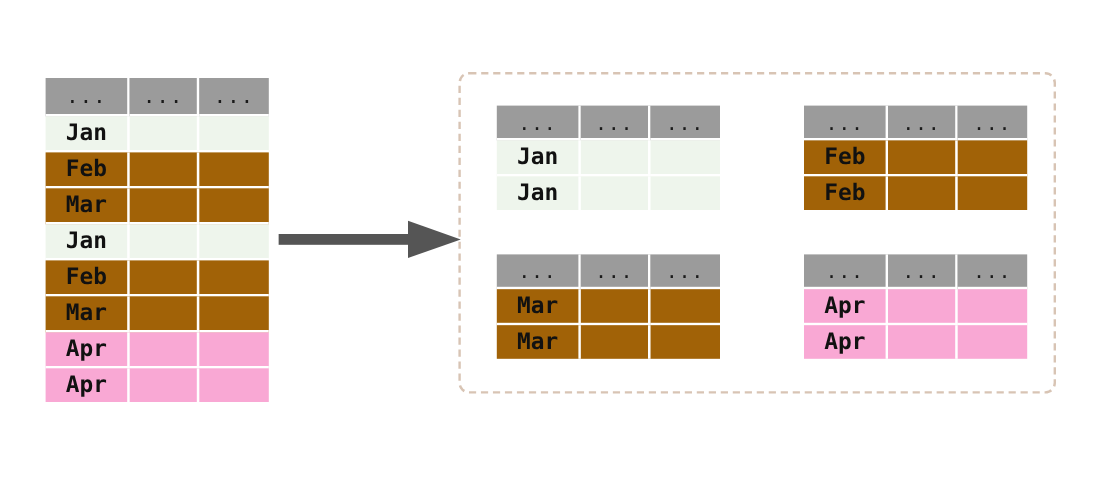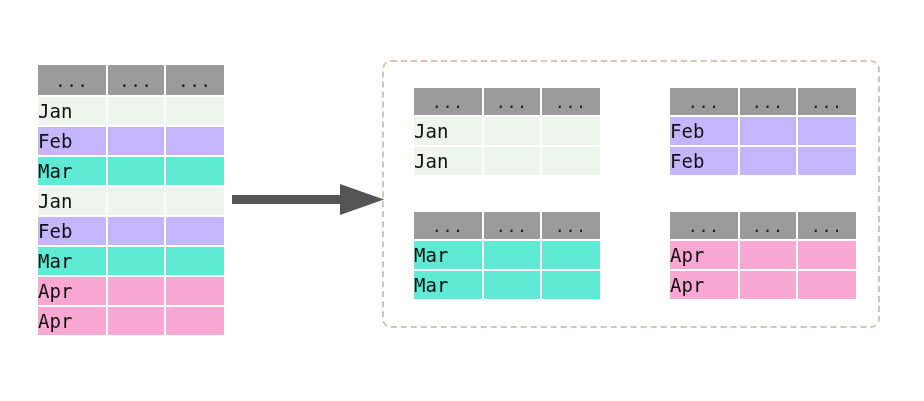--- a/index.html
+++ b/index.html
@@ -42,28 +42,28 @@
   .tbl th:last-child { border-right: 0; }
   .tbl td {
     border-right: 2px solid #ffffff;
     border-bottom: 2px solid #ffffff;
     color: #111111;
     font-family: "DejaVu Sans Mono", monospace;
   }
   .tbl td:last-child { border-right: 0; }
   .tbl tr:last-child td { border-bottom: 0; }
   .tbl td.lbl {
-    text-align: left;
-    font-weight: 400;
+    text-align: center;
+    font-weight: 700;
   }
 
   
   .r-jan { background: #eef5ec; }
-  .r-feb { background: #c4b5fd; }
-  .r-mar { background: #5eead4; }
+  .r-feb { background: #a16207; }
+  .r-mar { background: #a16207; }
   .r-apr { background: #f9a8d4; }
 
   
   #source-table {
     left: 38px;
     top: 65px;
     width: 186px;
   }
   #source-table th {
     height: 26px;

